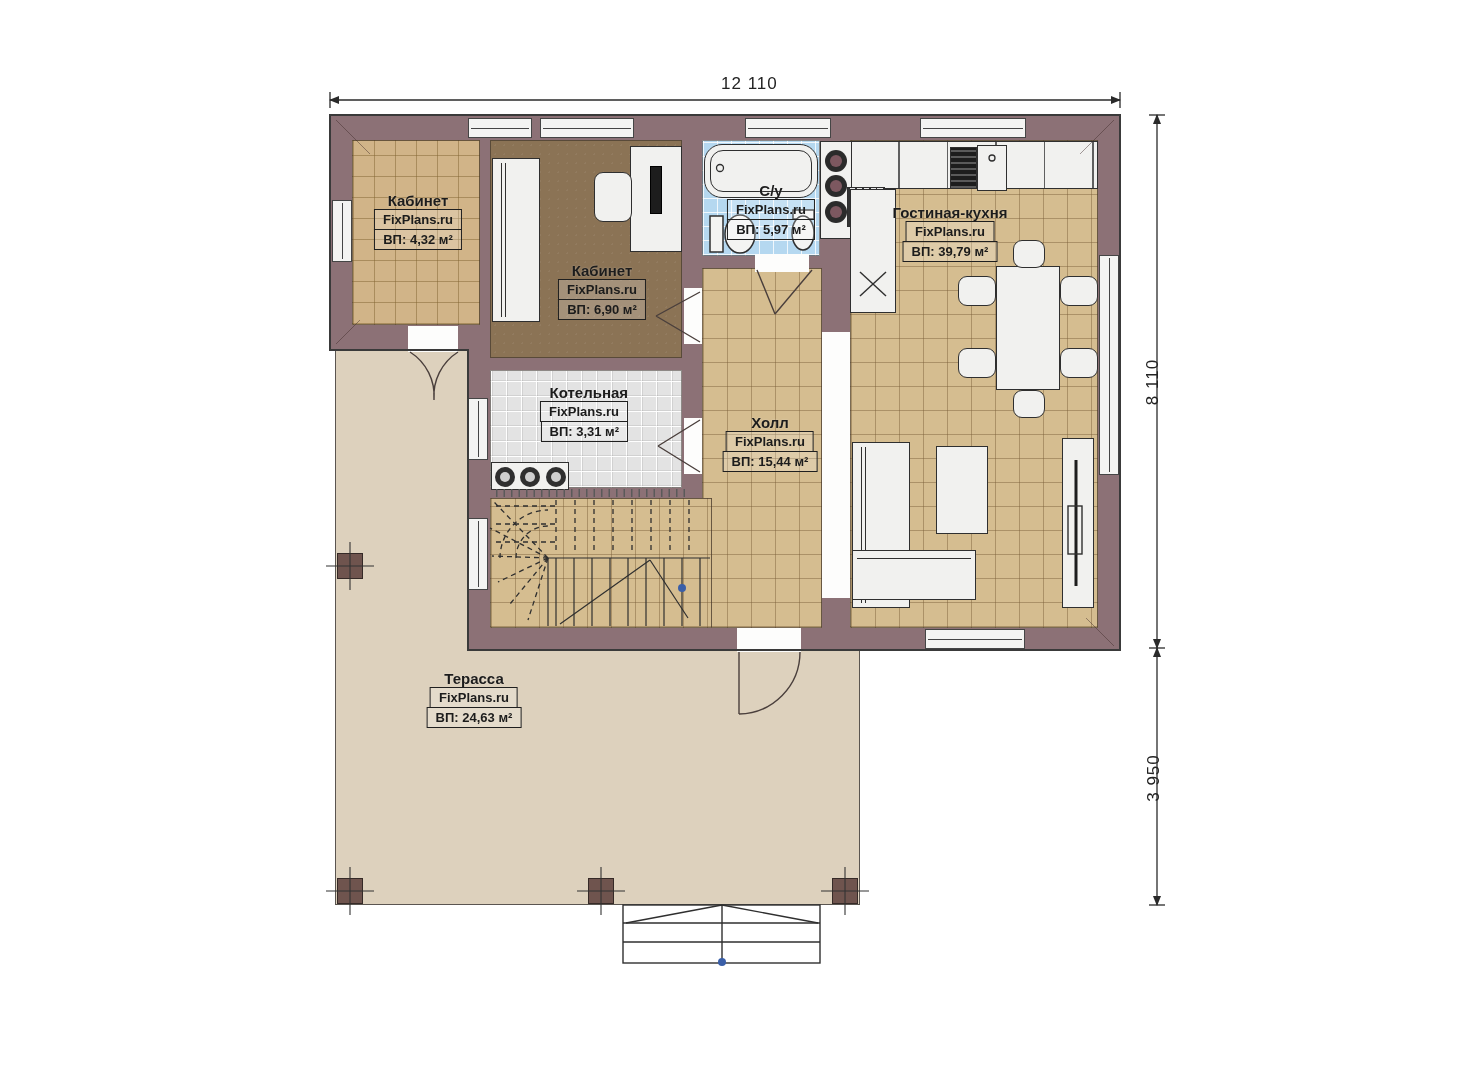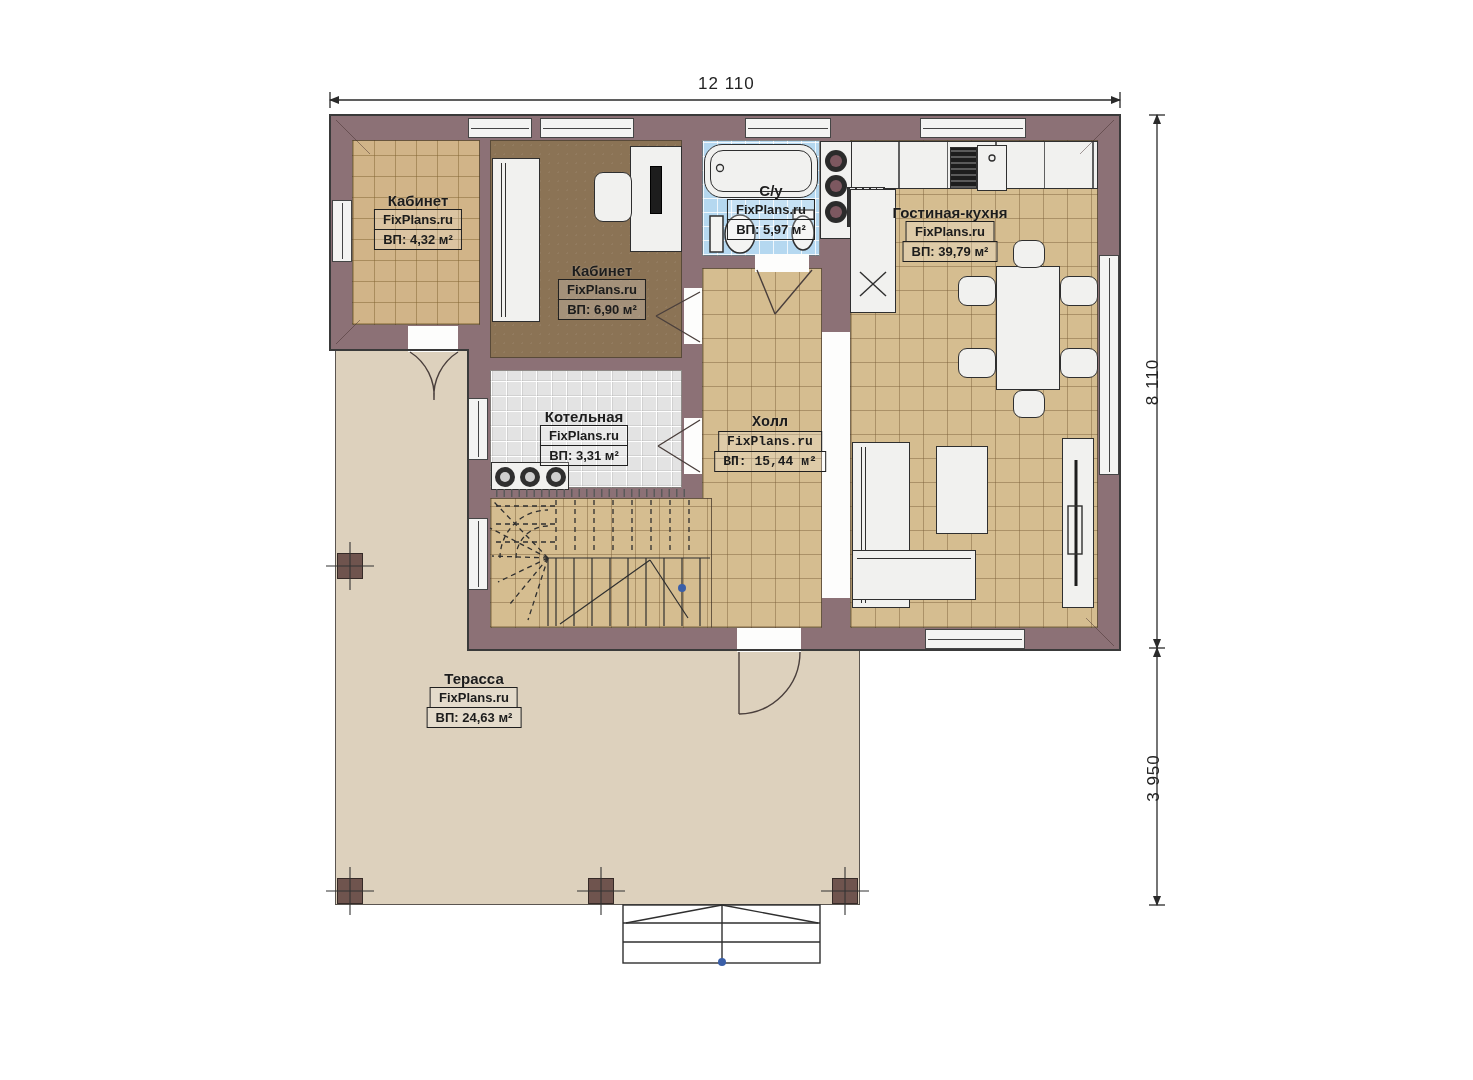--- a/index.html
+++ b/index.html
@@ -263,21 +263,21 @@
       <rect x="623" y="905" width="197" height="58"></rect>
       <line x1="623" y1="923" x2="820" y2="923"></line>
       <line x1="623" y1="942" x2="820" y2="942"></line>
       <line x1="722" y1="905" x2="722" y2="963"></line>
       <line x1="722" y1="905" x2="626" y2="923"></line>
       <line x1="722" y1="905" x2="818" y2="923"></line>
       <circle cx="722" cy="962" r="4" fill="#3a5fa8" stroke="none"></circle>
     </g>
   </svg>
 
-  <div class="dim" style="left:698px;top:74px;">12 110</div>
+  <div class="dim" style="left:721px;top:74px;">12 110</div>
   <div class="dim dim-v" style="left:1130px;top:372px;">8 110</div>
   <div class="dim dim-v" style="left:1130px;top:768px;">3 950</div>
 
   <div class="room-label" style="left:418px;top:192px;">
     <div class="room-name">Кабинет</div>
     <div class="tag">FixPlans.ru</div>
     <div class="tag">ВП: 4,32 м²</div>
   </div>
   <div class="room-label" style="left:602px;top:262px;">
     <div class="room-name">Кабинет</div>
@@ -287,26 +287,26 @@
   <div class="room-label" style="left:771px;top:182px;">
     <div class="room-name">С/у</div>
     <div class="tag">FixPlans.ru</div>
     <div class="tag">ВП: 5,97 м²</div>
   </div>
   <div class="room-label" style="left:950px;top:204px;align-items:center;">
     <div class="room-name">Гостиная-кухня</div>
     <div class="tag">FixPlans.ru</div>
     <div class="tag">ВП: 39,79 м²</div>
   </div>
-  <div class="room-label" style="left:584px;top:408px;">
+  <div class="room-label" style="left:584px;top:384px;align-items:flex-end;">
     <div class="room-name">Котельная</div>
     <div class="tag">FixPlans.ru</div>
     <div class="tag">ВП: 3,31 м²</div>
   </div>
-  <div class="room-label" style="left:770px;top:414px;font-family:Liberation Mono, monospace;">
+  <div class="room-label" style="left:770px;top:414px;">
     <div class="room-name">Холл</div>
     <div class="tag">FixPlans.ru</div>
     <div class="tag">ВП: 15,44 м²</div>
   </div>
   <div class="room-label" style="left:474px;top:670px;">
     <div class="room-name">Терасса</div>
     <div class="tag">FixPlans.ru</div>
     <div class="tag">ВП: 24,63 м²</div>
   </div>
 

